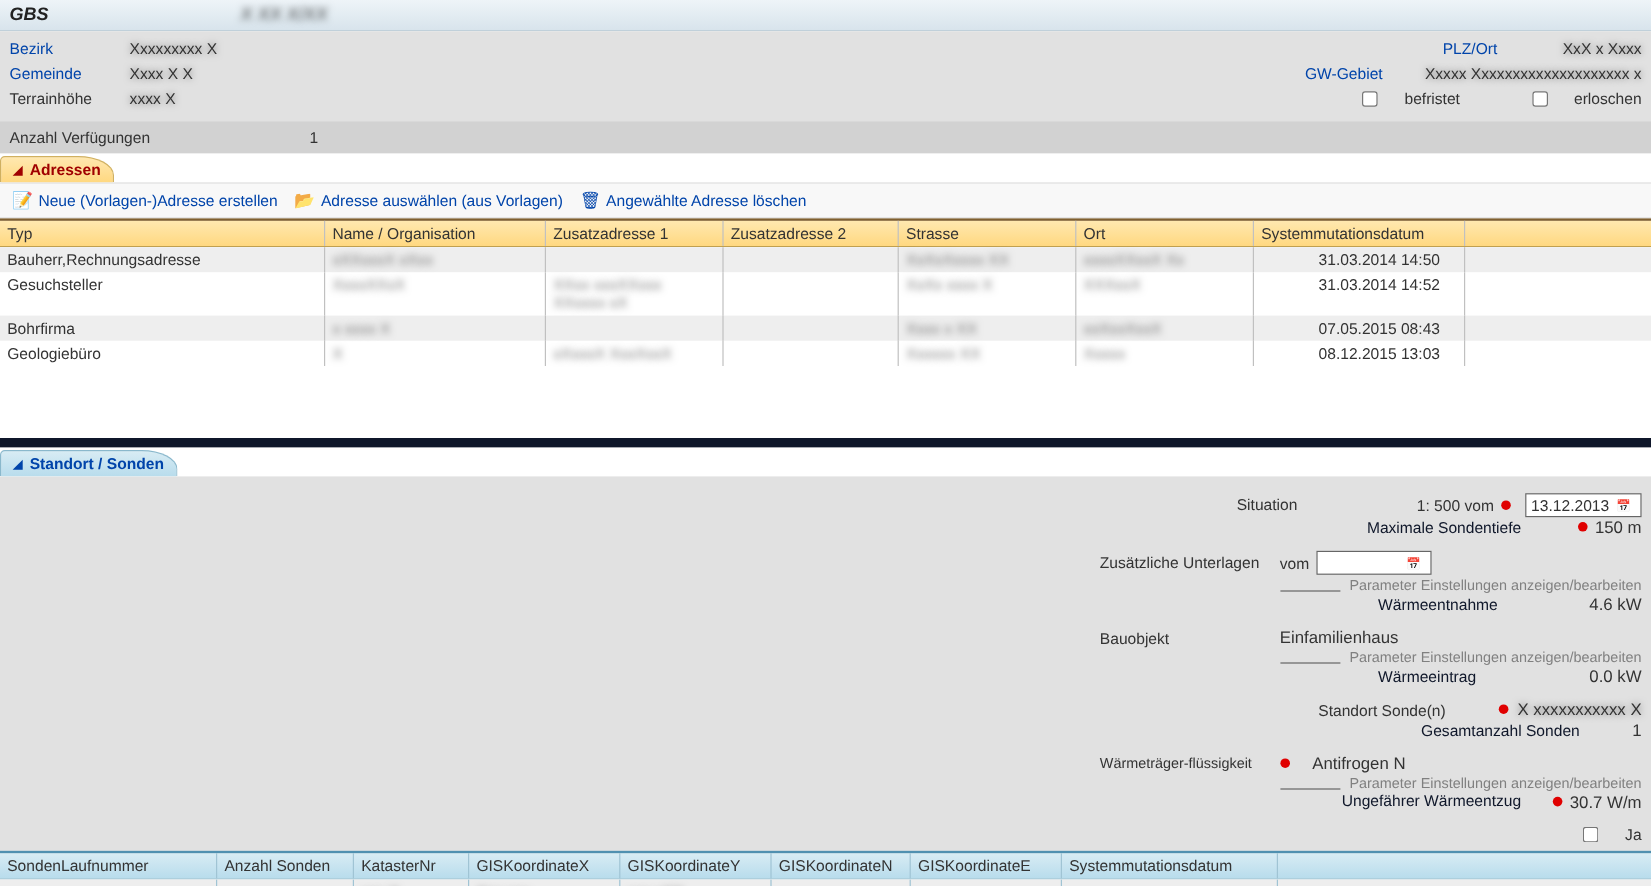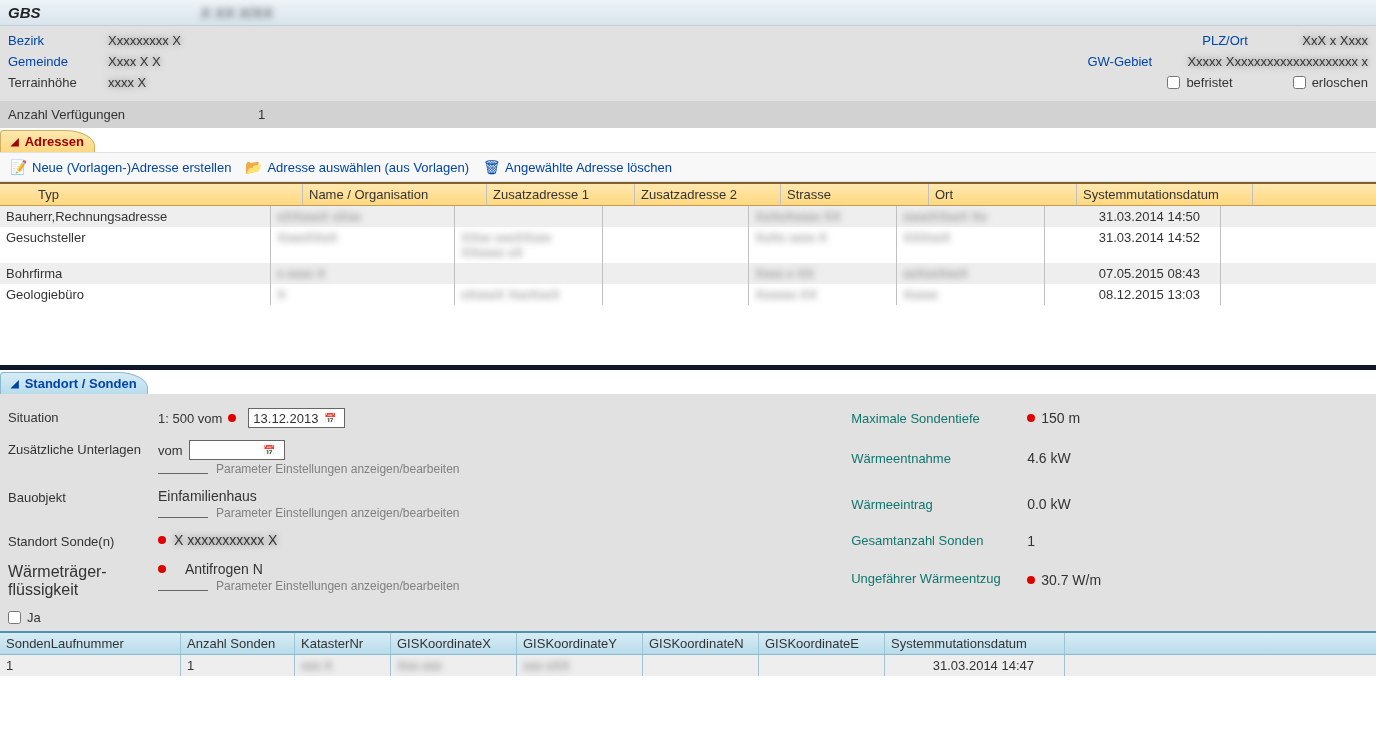--- a/index.html
+++ b/index.html
@@ -35,21 +35,21 @@
   padding: 3px 0;
   align-items: center;
 }
 .left-col { flex: 0 0 50%; display: flex; }
 .right-col { flex: 0 0 50%; display: flex; justify-content: flex-end; padding-left: 320px; }
 .field-label { color: #0044aa; width: 100px; font-size: 13px; }
 .field-label-dark { color: #333; width: 160px; font-size: 13px; }
 .field-label-right { color: #0044aa; width: 100px; font-size: 13px; }
 .field-value { color: #333; font-size: 13px; }
 .checkbox-set { display: flex; gap: 60px; }
-.checkbox-wrap { display: flex; align-items: center; gap: 6px; }
+.checkbox-wrap { display: flex; align-items: center; gap: 22px; }
 input[type="checkbox"] {
   width: 13px; height: 13px;
   border: 1px solid #888;
   background: #fff;
 }
 .count-row { background: #d2d2d2; padding: 6px 8px; display:flex; }
 
 .section-tab-row { background: #fff; padding-top: 2px; display:flex; }
 .section-tab {
   display: inline-flex;
@@ -87,48 +87,47 @@
 .icon-new::before { content:"📝"; font-size:14px; line-height:16px; }
 .icon-folder::before { content:"📂"; font-size:14px; line-height:16px; }
 .icon-delete::before { content:"🗑"; font-size:14px; line-height:16px; }
 .icon-cal::before { content:"📅"; font-size:10px; line-height:16px; }
 
 .addr-header {
   background: linear-gradient(to bottom, #ffe8b0, #ffd880);
   border-top: 2px solid #806030;
   border-bottom: 1px solid #c0a050;
   display: flex;
-  padding-left: 32px;
 }
 .addr-header div, .addr-row div {
   padding: 3px 6px;
   border-left: 1px solid #c0c0c0;
 }
 .addr-header div:first-child, .addr-row div:first-child { border-left:none; }
 .col-typ { width: 270px; }
 .col-name { width: 184px; }
 .col-z1 { width: 148px; }
 .col-z2 { width: 146px; }
 .col-str { width: 148px; }
 .col-ort { width: 148px; }
 .col-mud { width: 176px; text-align: right; padding-right: 20px !important;}
 .col-end { flex: 1; }
 .addr-body .addr-row { display: flex; font-size:13px; }
 .addr-body .addr-row:nth-child(odd) { background: #eee; }
 .addr-body .addr-row:nth-child(even) { background: #fff; }
-.addr-body { padding-bottom: 60px; background:#fff; border-bottom:5px solid #0f172a;}
+.addr-body { padding-bottom: 60px; background:#fff; border-bottom:8px solid #0f172a;}
 
 .standort-panel { background: #e1e1e1; padding: 8px 8px 0 8px; }
-.st-row { display: flex; padding: 6px 0; align-items: center; }
+.st-row { display: flex; padding: 6px 0; align-items: flex-end; flex-direction: column; }
 .st-left { flex: 0 0 62%; display:flex; align-items:flex-start; }
 .st-right { flex: 0 0 38%; display:flex; align-items:center; }
 .st-label { width: 150px; color: #333; font-size: 13px; padding-top:2px;}
-.st-label-sm { font-size: 16px; line-height:1.1; }
+.st-label-sm { font-size: 12px; line-height:1.1; }
 .st-value { color: #333; font-size: 14px; }
-.st-rlabel { width: 176px; color:#0f766e; font-size:13px; }
+.st-rlabel { width: 176px; color:#0f172a; font-size:13px; }
 .marker {
   display:inline-block; width:8px; height:8px; background:#e00000; border-radius:50%;
   margin-right: 6px; vertical-align: middle;
 }
 .date-box {
   display:inline-flex; align-items:center;
   border: 1px solid #666; background:#fff; padding:1px 4px; gap:6px;
   font-size:13px;
 }
 .param-link { color: #808080; font-size: 12px; display:flex; align-items:center; gap:4px; margin-top:2px;}

